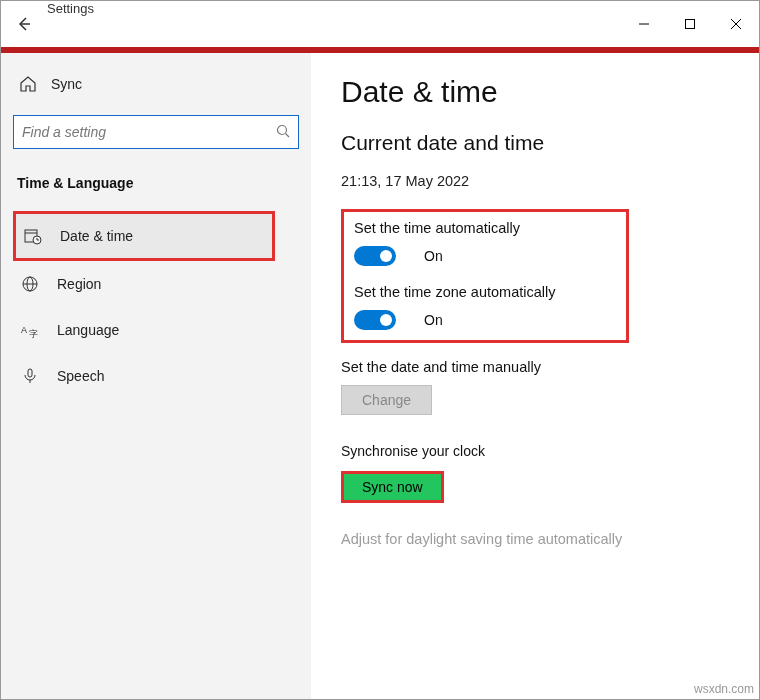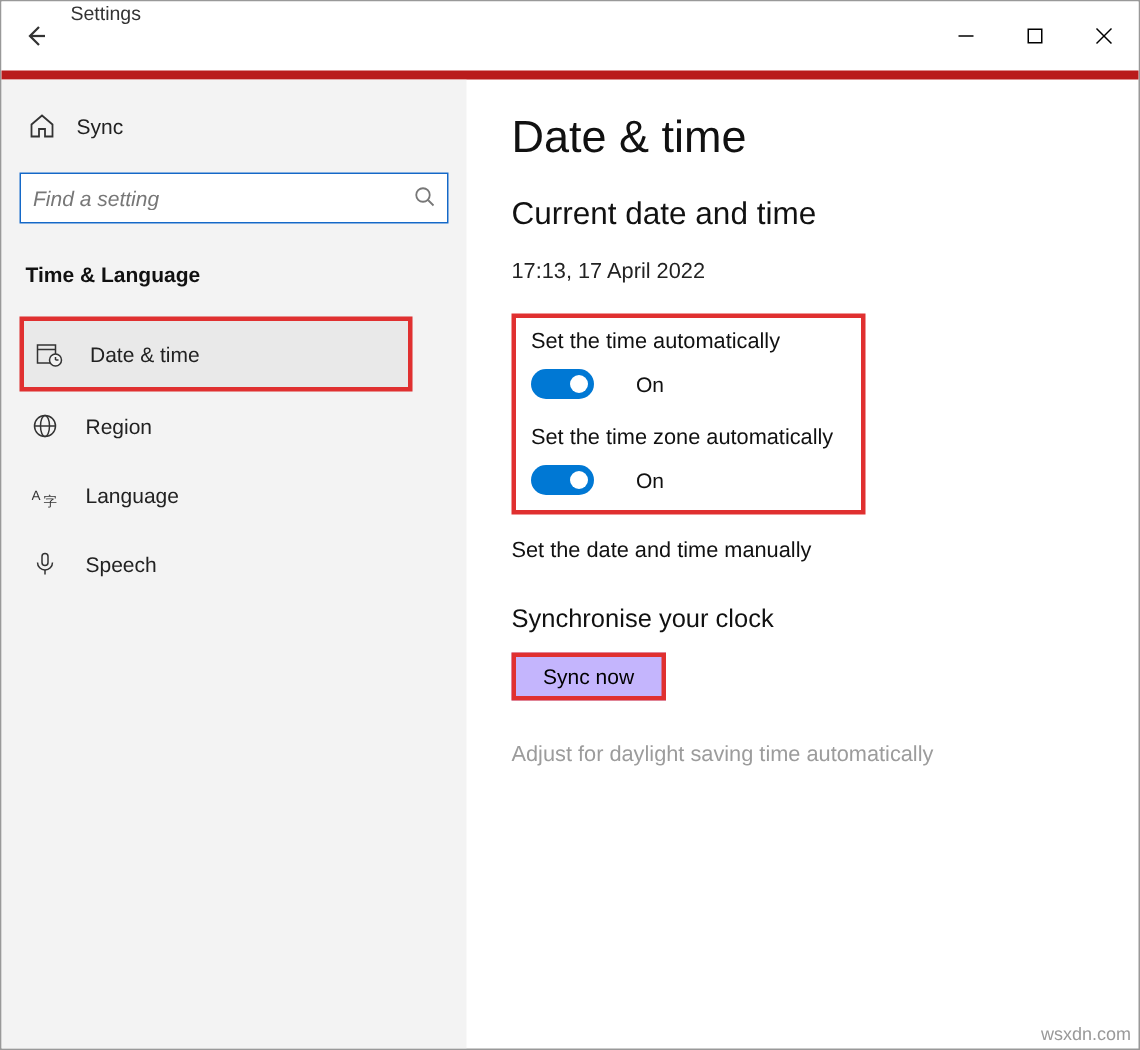--- a/index.html
+++ b/index.html
@@ -134,21 +134,21 @@
       margin-bottom: 18px;
     }
     .dt-now {
       font-size: 14.5px;
       color: #222;
       margin-bottom: 20px;
     }
     .boxed {
       border: 3px solid #e03030;
       padding: 8px 10px 10px 10px;
-      width: 236px;
+      width: 288px;
       margin-bottom: 16px;
     }
     .option-label {
       font-size: 14.5px;
       color: #111;
       margin-bottom: 10px;
     }
     .togglerow {
       display: flex;
       align-items: center;
@@ -169,39 +169,39 @@
       position: absolute;
       width: 12px; height: 12px;
       border-radius: 50%;
       background: #fff;
       top: 4px; right: 4px;
     }
     .togglelabel { font-size: 14px; color: #111; }
     .btn {
       display: inline-block;
       padding: 6px 20px;
-      background: #c4b5fd;
+      background: #22c55e;
       border: 1px solid #bfbfbf;
       font-size: 14px;
       cursor: pointer;
     }
     .btn.disabled {
       color: #888;
       background: #d6d6d6;
       cursor: default;
     }
     .btn.highlight-border {
       border: 3px solid #e03030;
       padding: 5px 18px;
     }
     .section { margin-bottom: 28px; }
     .sync-info { font-size: 14px; color: #666; line-height: 1.5; margin-bottom: 14px; }
     h3 {
       font-weight: 400;
-      font-size: 17px;
+      font-size: 14px;
       color: #111;
       margin-bottom: 12px;
     }
     .dropdown {
       background: #cfcfcf;
       border: 1px solid #bfbfbf;
       padding: 8px 12px;
       width: 370px;
       display: flex;
       align-items: center;
@@ -312,37 +312,38 @@
               </svg>
           </span>
           <span>Speech</span>
         </div>
       </div>
     </div>
 
     <div class="main">
       <h1>Date &amp; time</h1>
       <h2>Current date and time</h2>
-      <div class="dt-now">17:13, 17 April 2022</div>
+      <div class="dt-now">21:13, 17 May 2022</div>
 
       <div class="boxed">
         <div class="option-label">Set the time automatically</div>
         <div class="togglerow">
           <div class="toggle on"></div>
           <span class="togglelabel">On</span>
         </div>
         <div class="option-label">Set the time zone automatically</div>
         <div class="togglerow">
           <div class="toggle on"></div>
           <span class="togglelabel">On</span>
         </div>
       </div>
 
       <div class="section">
         <div class="option-label">Set the date and time manually</div>
+        <div class="btn disabled">Change</div>
       </div>
 
       <div class="section">
         <h3>Synchronise your clock</h3>
         <div class="btn highlight-border">Sync now</div>
       </div>
 
 
       <div class="section">
         <div class="option-label dimmed">Adjust for daylight saving time automatically</div>

